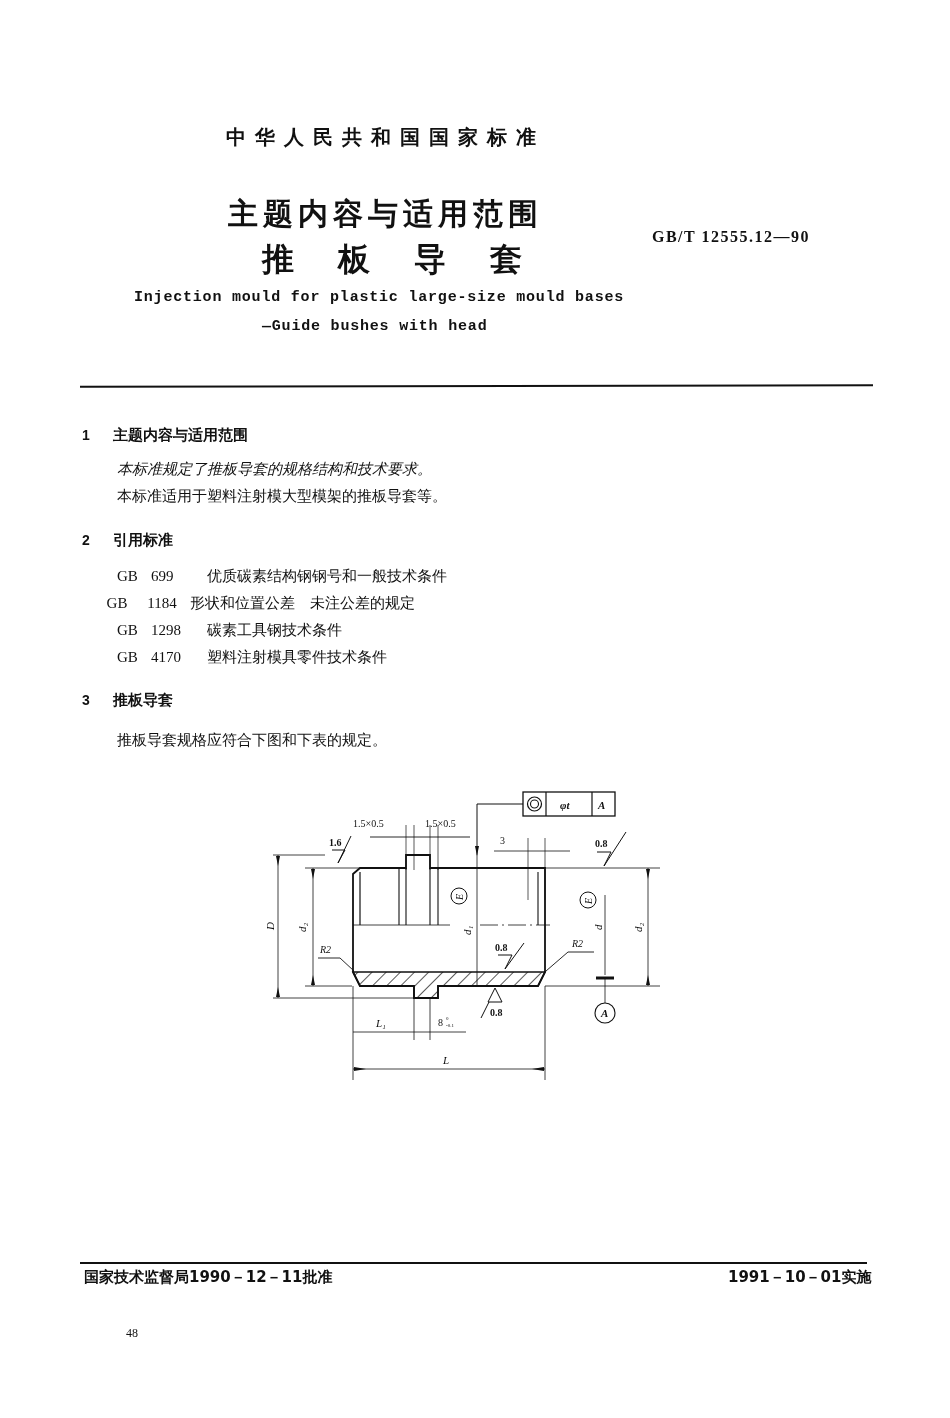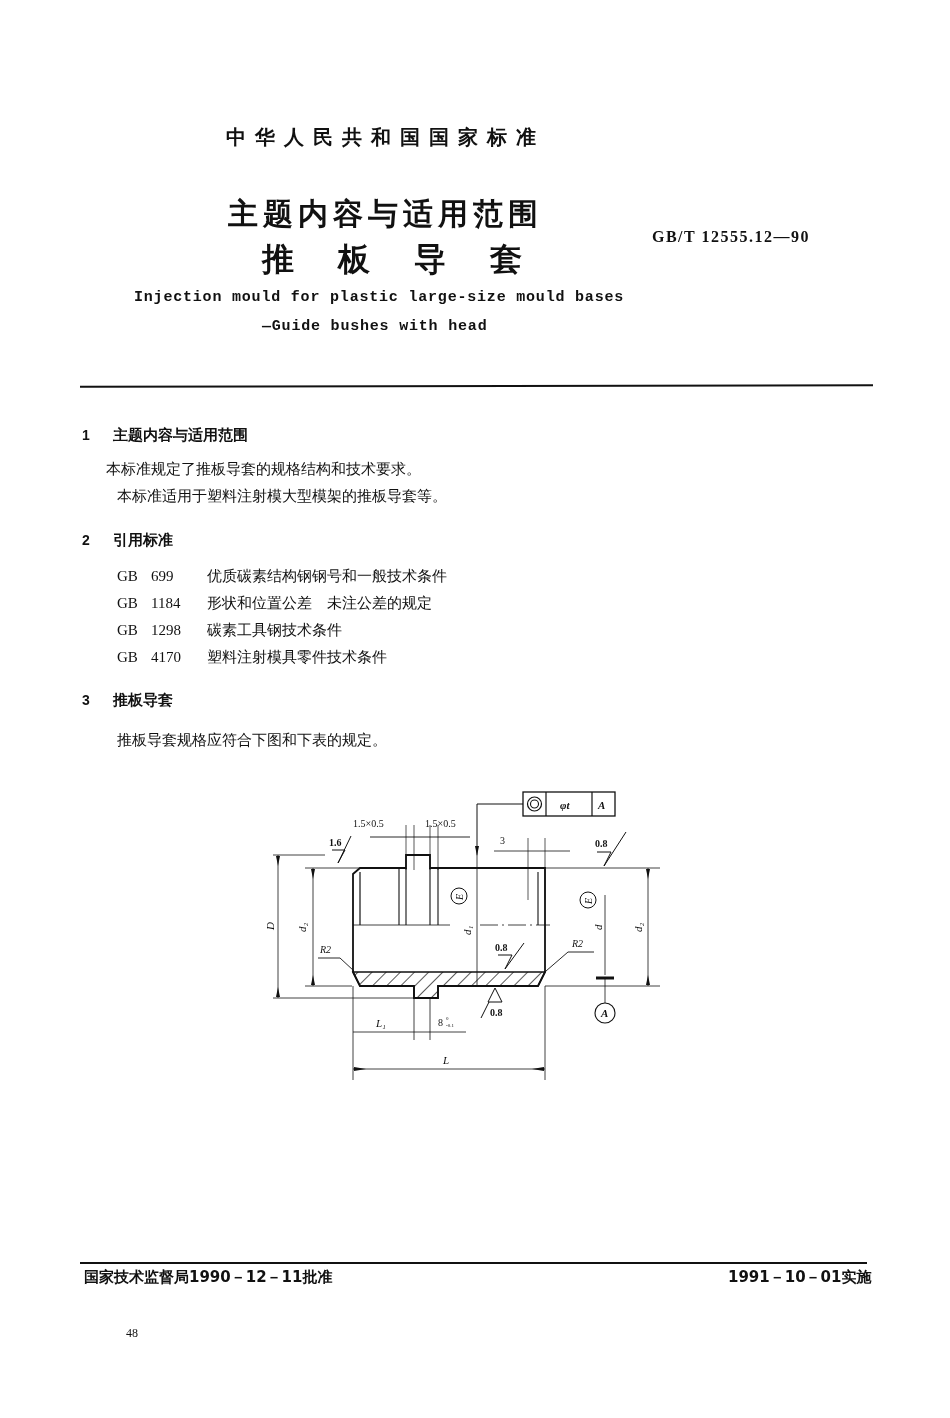--- a/index.html
+++ b/index.html
@@ -57,31 +57,31 @@
 <div class="abs title2">推板导套</div>
 <div class="abs std-code">GB/T 12555.12—90</div>
 <div class="abs en-title1">Injection mould for plastic large-size mould bases</div>
 <div class="abs en-title2">—Guide bushes with head</div>
 <div class="abs rule-top"></div>
 
 <div class="abs" style="left:82px; top:425px;">
   <span class="sec-num">1</span>
   <span class="sec-title" style="margin-left:18px;font-family:Liberation Serif, serif;">主题内容与适用范围</span>
 </div>
-<div class="abs body-text" style="left:106px; top:460px;">本标准规定了推板导套的规格结构和技术要求。</div>
+<div class="abs body-text" style="left:117px; top:460px;font-style:italic;">本标准规定了推板导套的规格结构和技术要求。</div>
 <div class="abs body-text" style="left:117px; top:487px;">本标准适用于塑料注射模大型模架的推板导套等。</div>
 
 <div class="abs" style="left:82px; top:530px;">
   <span class="sec-num">2</span>
   <span class="sec-title" style="margin-left:18px;">引用标准</span>
 </div>
 <div class="abs" style="left:117px; top:566px;">
   <span class="ref-code">GB</span><span class="ref-num">699</span><span class="ref-title">优质碳素结构钢钢号和一般技术条件</span>
 </div>
-<div class="abs" style="left:117px; top:593px;">
+<div class="abs" style="left:100px; top:593px;text-align:center;">
   <span class="ref-code">GB</span><span class="ref-num">1184</span><span class="ref-title">形状和位置公差　未注公差的规定</span>
 </div>
 <div class="abs" style="left:117px; top:620px;">
   <span class="ref-code">GB</span><span class="ref-num">1298</span><span class="ref-title">碳素工具钢技术条件</span>
 </div>
 <div class="abs" style="left:117px; top:647px;">
   <span class="ref-code">GB</span><span class="ref-num">4170</span><span class="ref-title">塑料注射模具零件技术条件</span>
 </div>
 
 <div class="abs" style="left:82px; top:690px;">

